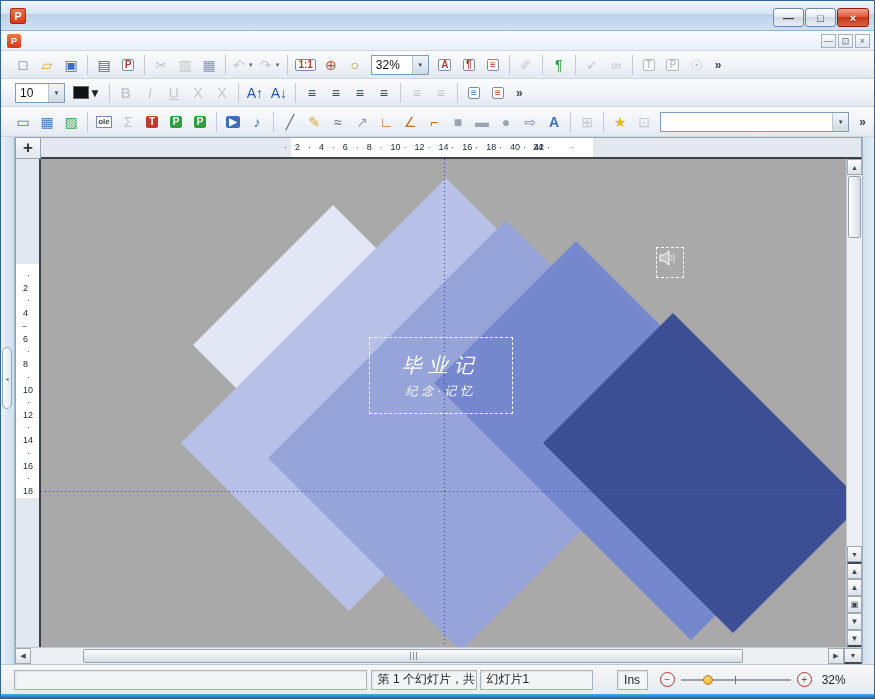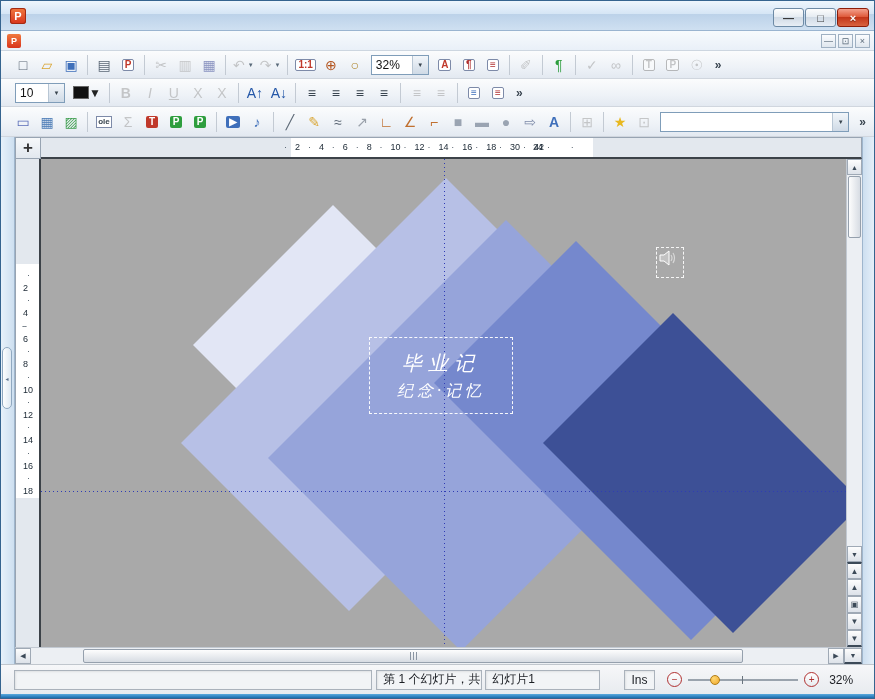--- a/index.html
+++ b/index.html
@@ -89,21 +89,21 @@
   .canvas { flex:1; position:relative; background:#a9a9a9; overflow:hidden; }
   .canvas svg { position:absolute; left:0; top:0; }
   .guide-v { position:absolute; top:0; bottom:0; width:1px;
     background-image:repeating-linear-gradient(to bottom,#2f3cb4 0 1px, transparent 1px 4px); }
   .guide-h { position:absolute; left:0; right:0; height:1px;
     background-image:repeating-linear-gradient(to right,#2f3cb4 0 1px, transparent 1px 4px); }
   .slide-textbox { position:absolute; left:328px; top:178px; width:144px; height:77px;
     border:1px dashed rgba(255,255,255,.95); display:flex; flex-direction:column;
     align-items:center; justify-content:center; color:#fff; }
   .slide-textbox .l1 { font-family:"Liberation Serif", serif; font-style:italic; font-size:20px; letter-spacing:6px; }
-  .slide-textbox .l2 { font-family:"Liberation Serif", serif; font-style:italic; font-size:16px; letter-spacing:4px; margin-top:4px; }
+  .slide-textbox .l2 { font-family:"Liberation Serif", serif; font-style:italic; font-size:12px; letter-spacing:4px; margin-top:4px; }
   .speaker-obj { position:absolute; left:615px; top:88px; width:28px; height:31px;
     border:1px dashed rgba(255,255,255,.9); display:flex; align-items:center; justify-content:center; }
 
   
   .vscroll { flex:0 0 16px; background:#eceff3; border-left:1px solid #c2c9d2; display:flex; flex-direction:column; }
   .sbtn { flex:0 0 16px; border:1px solid #9fa9b5; background:linear-gradient(#fdfdfd,#dde2e9);
     display:flex; align-items:center; justify-content:center; font-size:7px; color:#3c4a58; margin:0; }
   .sbtn.nav { flex:0 0 17px; font-size:8px; }
   .sbtn.captop { border-top:2px solid #3c4a58; background-clip:padding-box; }
   .sbtn.capbot { border-bottom:2px solid #3c4a58; background-clip:padding-box; }
@@ -113,21 +113,21 @@
   .hscroll-row { height:17px; flex:0 0 17px; display:flex; background:#eceff3; border-top:1px solid #c2c9d2; }
   .htrack { flex:1; position:relative; }
   .hthumb { position:absolute; top:1px; bottom:1px; left:52px; width:660px; border:1px solid #95a0ad;
     background:linear-gradient(#fdfdfd,#d7dce3); border-radius:2px;
     display:flex; align-items:center; justify-content:center; }
   .grip { display:flex; gap:2px; }
   .grip i { width:1px; height:8px; background:#8a95a2; }
 
   
   .statusbar { height:30px; flex:0 0 30px; background:linear-gradient(#f6f7f9,#e8ebef);
-    border-top:1px solid #c0c6cd; display:flex; align-items:center; padding:0 12px 0 13px; }
+    border-top:1px solid #c0c6cd; display:flex; align-items:center; padding:0 20px 0 13px; }
   .sfield { height:20px; border:1px solid #aab2bb; box-shadow:inset 1px 1px 2px rgba(0,0,0,.08);
     background:#f2f4f6; display:flex; align-items:center; padding:0 6px; font-size:12px; color:#1c1f24; white-space:nowrap; }
   .sfield.f1 { width:370px; }
   .sfield.f2 { width:106px; margin-left:4px; }
   .sfield.f3 { width:118px; margin-left:3px; }
   .sfield.f4 { width:32px; margin-left:24px; justify-content:center; }
   .zoomer { display:flex; align-items:center; margin-left:12px; }
   .zbtn { width:15px; height:15px; border:1px solid #b03030; border-radius:50%; color:#b03030;
     background:linear-gradient(#fff,#e8ecf0); font-size:10px; line-height:1;
     display:flex; align-items:center; justify-content:center; }
@@ -420,21 +420,21 @@
             <span class="rtick" style="left: 349.6px;">10</span>
             <span class="rdot" style="left: 338.6px;">·</span>
             <span class="rtick" style="left: 373.5px;">12</span>
             <span class="rdot" style="left: 362.5px;">·</span>
             <span class="rtick" style="left: 397.4px;">14</span>
             <span class="rdot" style="left: 386.4px;">·</span>
             <span class="rtick" style="left: 421.3px;">16</span>
             <span class="rdot" style="left: 410.3px;">·</span>
             <span class="rtick" style="left: 445.2px;">18</span>
             <span class="rdot" style="left: 434.2px;">·</span>
-            <span class="rtick" style="left: 469.1px;">30</span>
+            <span class="rtick" style="left: 469.1px;">40</span>
             <span class="rdot" style="left: 458.1px;">·</span>
             <span class="rtick" style="left: 493px;">42</span>
             <span class="rdot" style="left: 482px;">·</span>
             <span class="rtick" style="left: 492px; text-align: right;">24</span>
             <span class="rdot" style="left: 505.9px;">·</span>
             <span class="rdot" style="left: 529.8px;">·</span>
           </div>
       </div>
 
       <div class="center-row">

